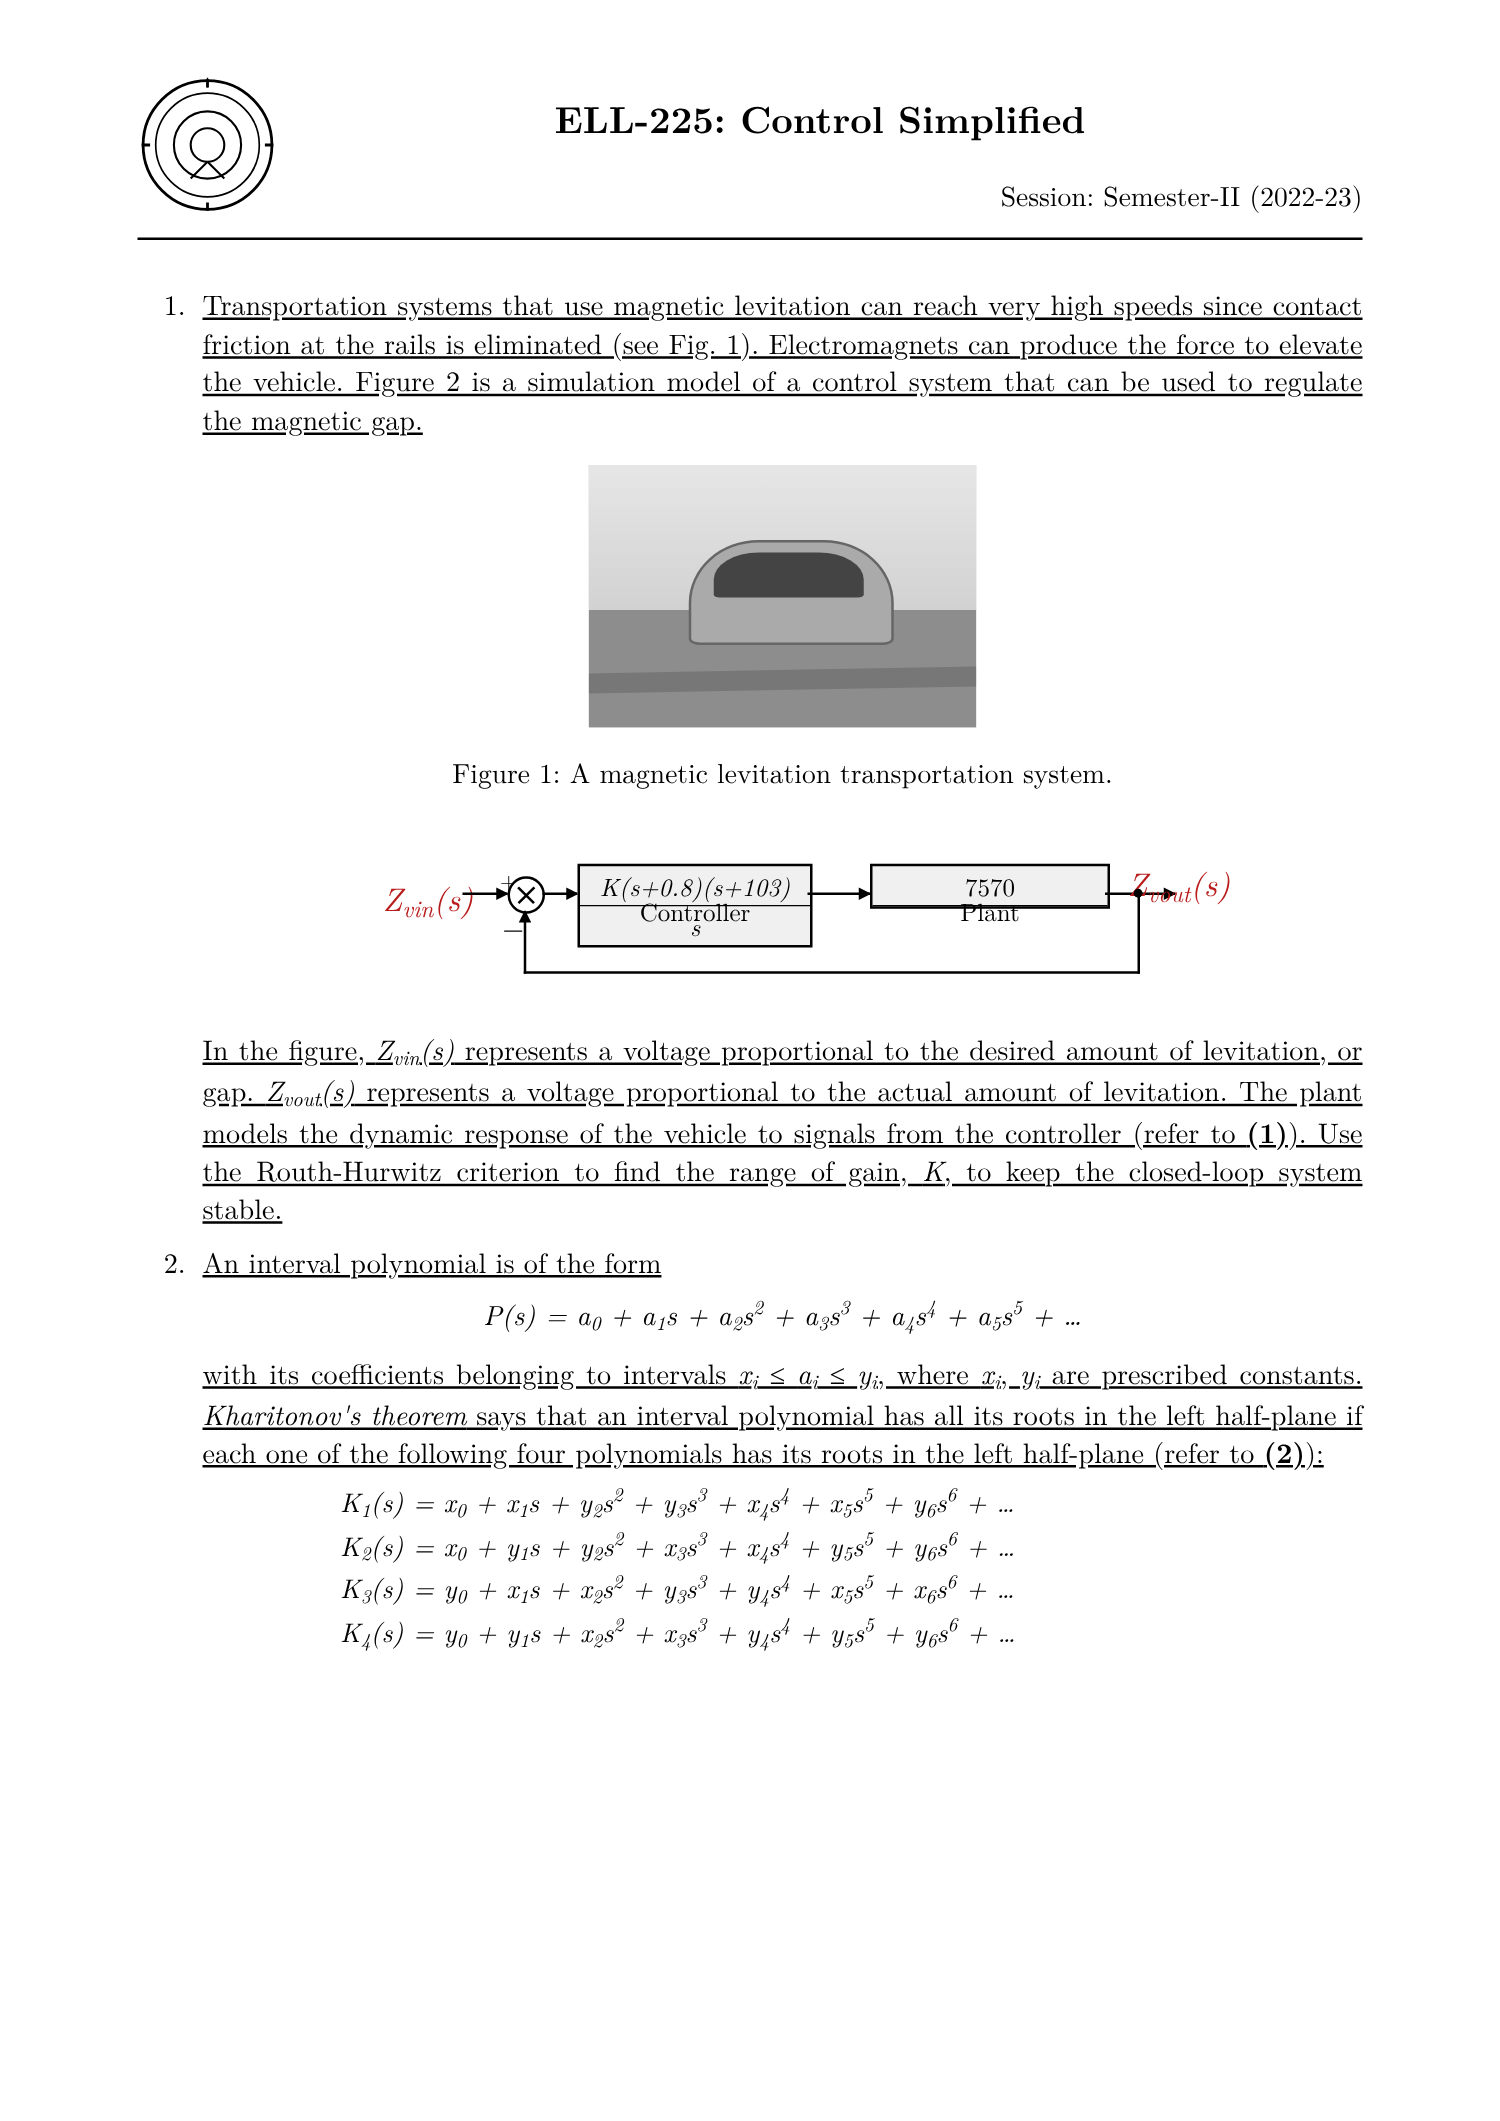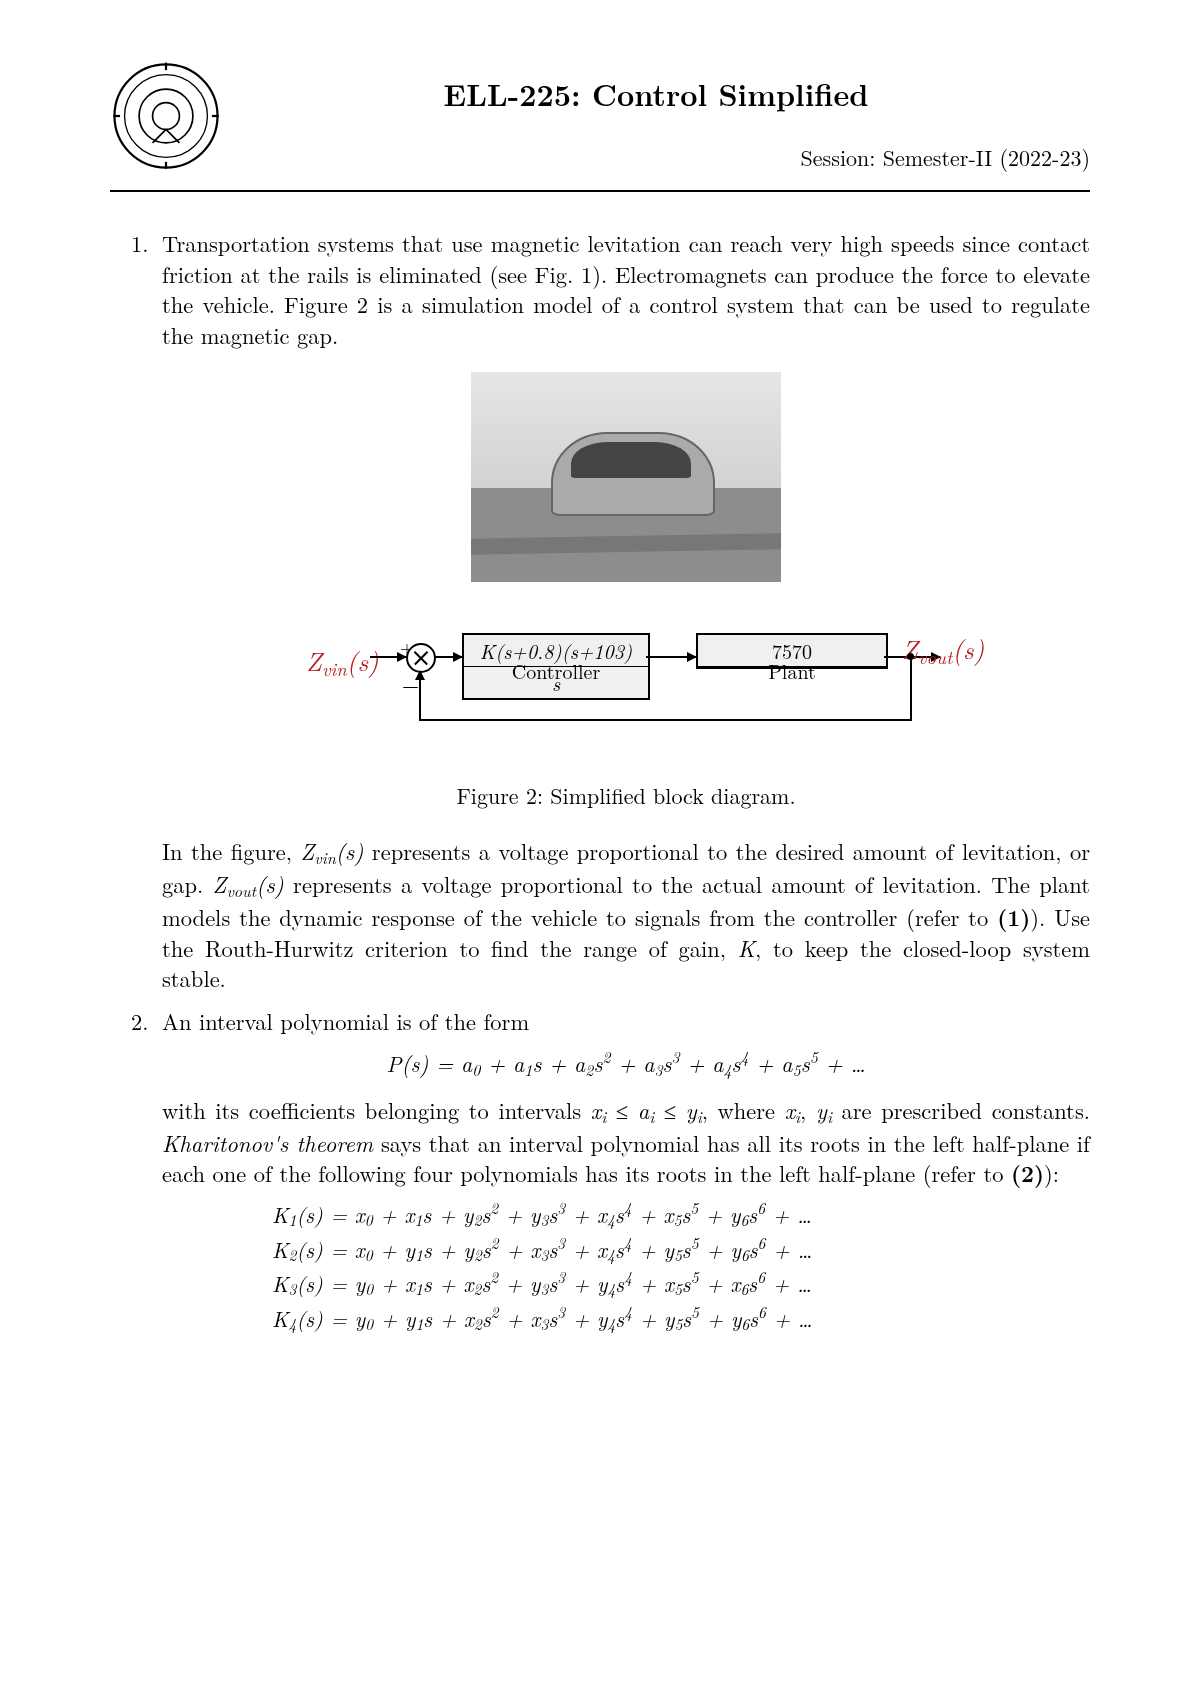--- a/index.html
+++ b/index.html
@@ -54,21 +54,21 @@
   }
   ol.problems {
     list-style: decimal;
     padding-left: 46px;
     margin: 0;
   }
   ol.problems > li {
     margin-top: 12px;
     padding-left: 6px;
   }
-  .justify { text-align: justify; }
+  .justify { text-align: justify; text-decoration: underline; }
   .fig {
     text-align: center;
     margin: 22px 0 12px 0;
   }
   .caption {
     text-align: center;
     font-size: 22px;
     margin: 14px 0 26px 0;
   }
   .maglev {
@@ -200,20 +200,21 @@
 
       <li>
         <div class="justify">Transportation systems that use magnetic levitation can reach very high speeds since contact friction at the rails is eliminated (see Fig. 1). Electromagnets can produce the force to elevate the vehicle. Figure 2 is a simulation model of a control system that can be used to regulate the magnetic gap.</div>
 
         <div class="fig">
           <div class="maglev">
             <div class="sky"></div><div class="ground"></div><div class="rail"></div>
             <div class="veh"></div><div class="win"></div>
           </div>
         </div>
+        <div class="caption">Figure 1: A magnetic levitation transportation system.</div>
 
         <div class="block-diagram">
 
           <div class="siglabel" style="left:0; top:42px;">
             <span class="it">Z</span><sub>vin</sub><span>(s)</span>
           </div>
 
           <div class="wire h arrowR" style="left:64px; top:55px; width:36px;"></div>
           <div class="plus" style="left:94px; top:34px;">+</div>
 
@@ -239,21 +240,20 @@
           <div class="siglabel" style="left:596px; top:30px;">
             <span class="it">Z</span><sub>vout</sub><span>(s)</span>
           </div>
 
           <div style="position:absolute; left:601px; top:52px; width:7px; height:7px; background:#000; border-radius:50%;"></div>
 
           <div class="wire v" style="left:604px; top:56px; height:64px;"></div>
           <div class="wire h" style="left:113px; top:118px; width:493px;"></div>
           <div class="wire v arrowU" style="left:113px; top:70px; height:50px;"></div>
         </div>
-        <div class="caption">Figure 2: Simplified block diagram.</div>
 
         <div class="justify">
           <span>In the figure, </span><span class="it"><span>Z</span><sub>vin</sub><span>(s)</span></span><span> represents a voltage proportional to the desired amount of levitation, or gap. </span><span class="it"><span>Z</span><sub>vout</sub><span>(s)</span></span><span> represents a voltage proportional to the actual amount of levitation. The plant models the dynamic response of the vehicle to signals from the controller (refer to </span><span class="bf">(1)</span><span>). Use the Routh-Hurwitz criterion to find the range of gain, </span><span class="it">K</span><span>, to keep the closed-loop system stable.</span>
         </div>
       </li>
 
       <li>
         <div class="justify">An interval polynomial is of the form</div>
         <div class="eq">
           <span class="it">P</span>(<span class="it">s</span>) = <span class="it">a</span><sub>0</sub> + <span class="it">a</span><sub>1</sub><span class="it">s</span> + <span class="it">a</span><sub>2</sub><span class="it">s</span><sup>2</sup> + <span class="it">a</span><sub>3</sub><span class="it">s</span><sup>3</sup> + <span class="it">a</span><sub>4</sub><span class="it">s</span><sup>4</sup> + <span class="it">a</span><sub>5</sub><span class="it">s</span><sup>5</sup> + …

